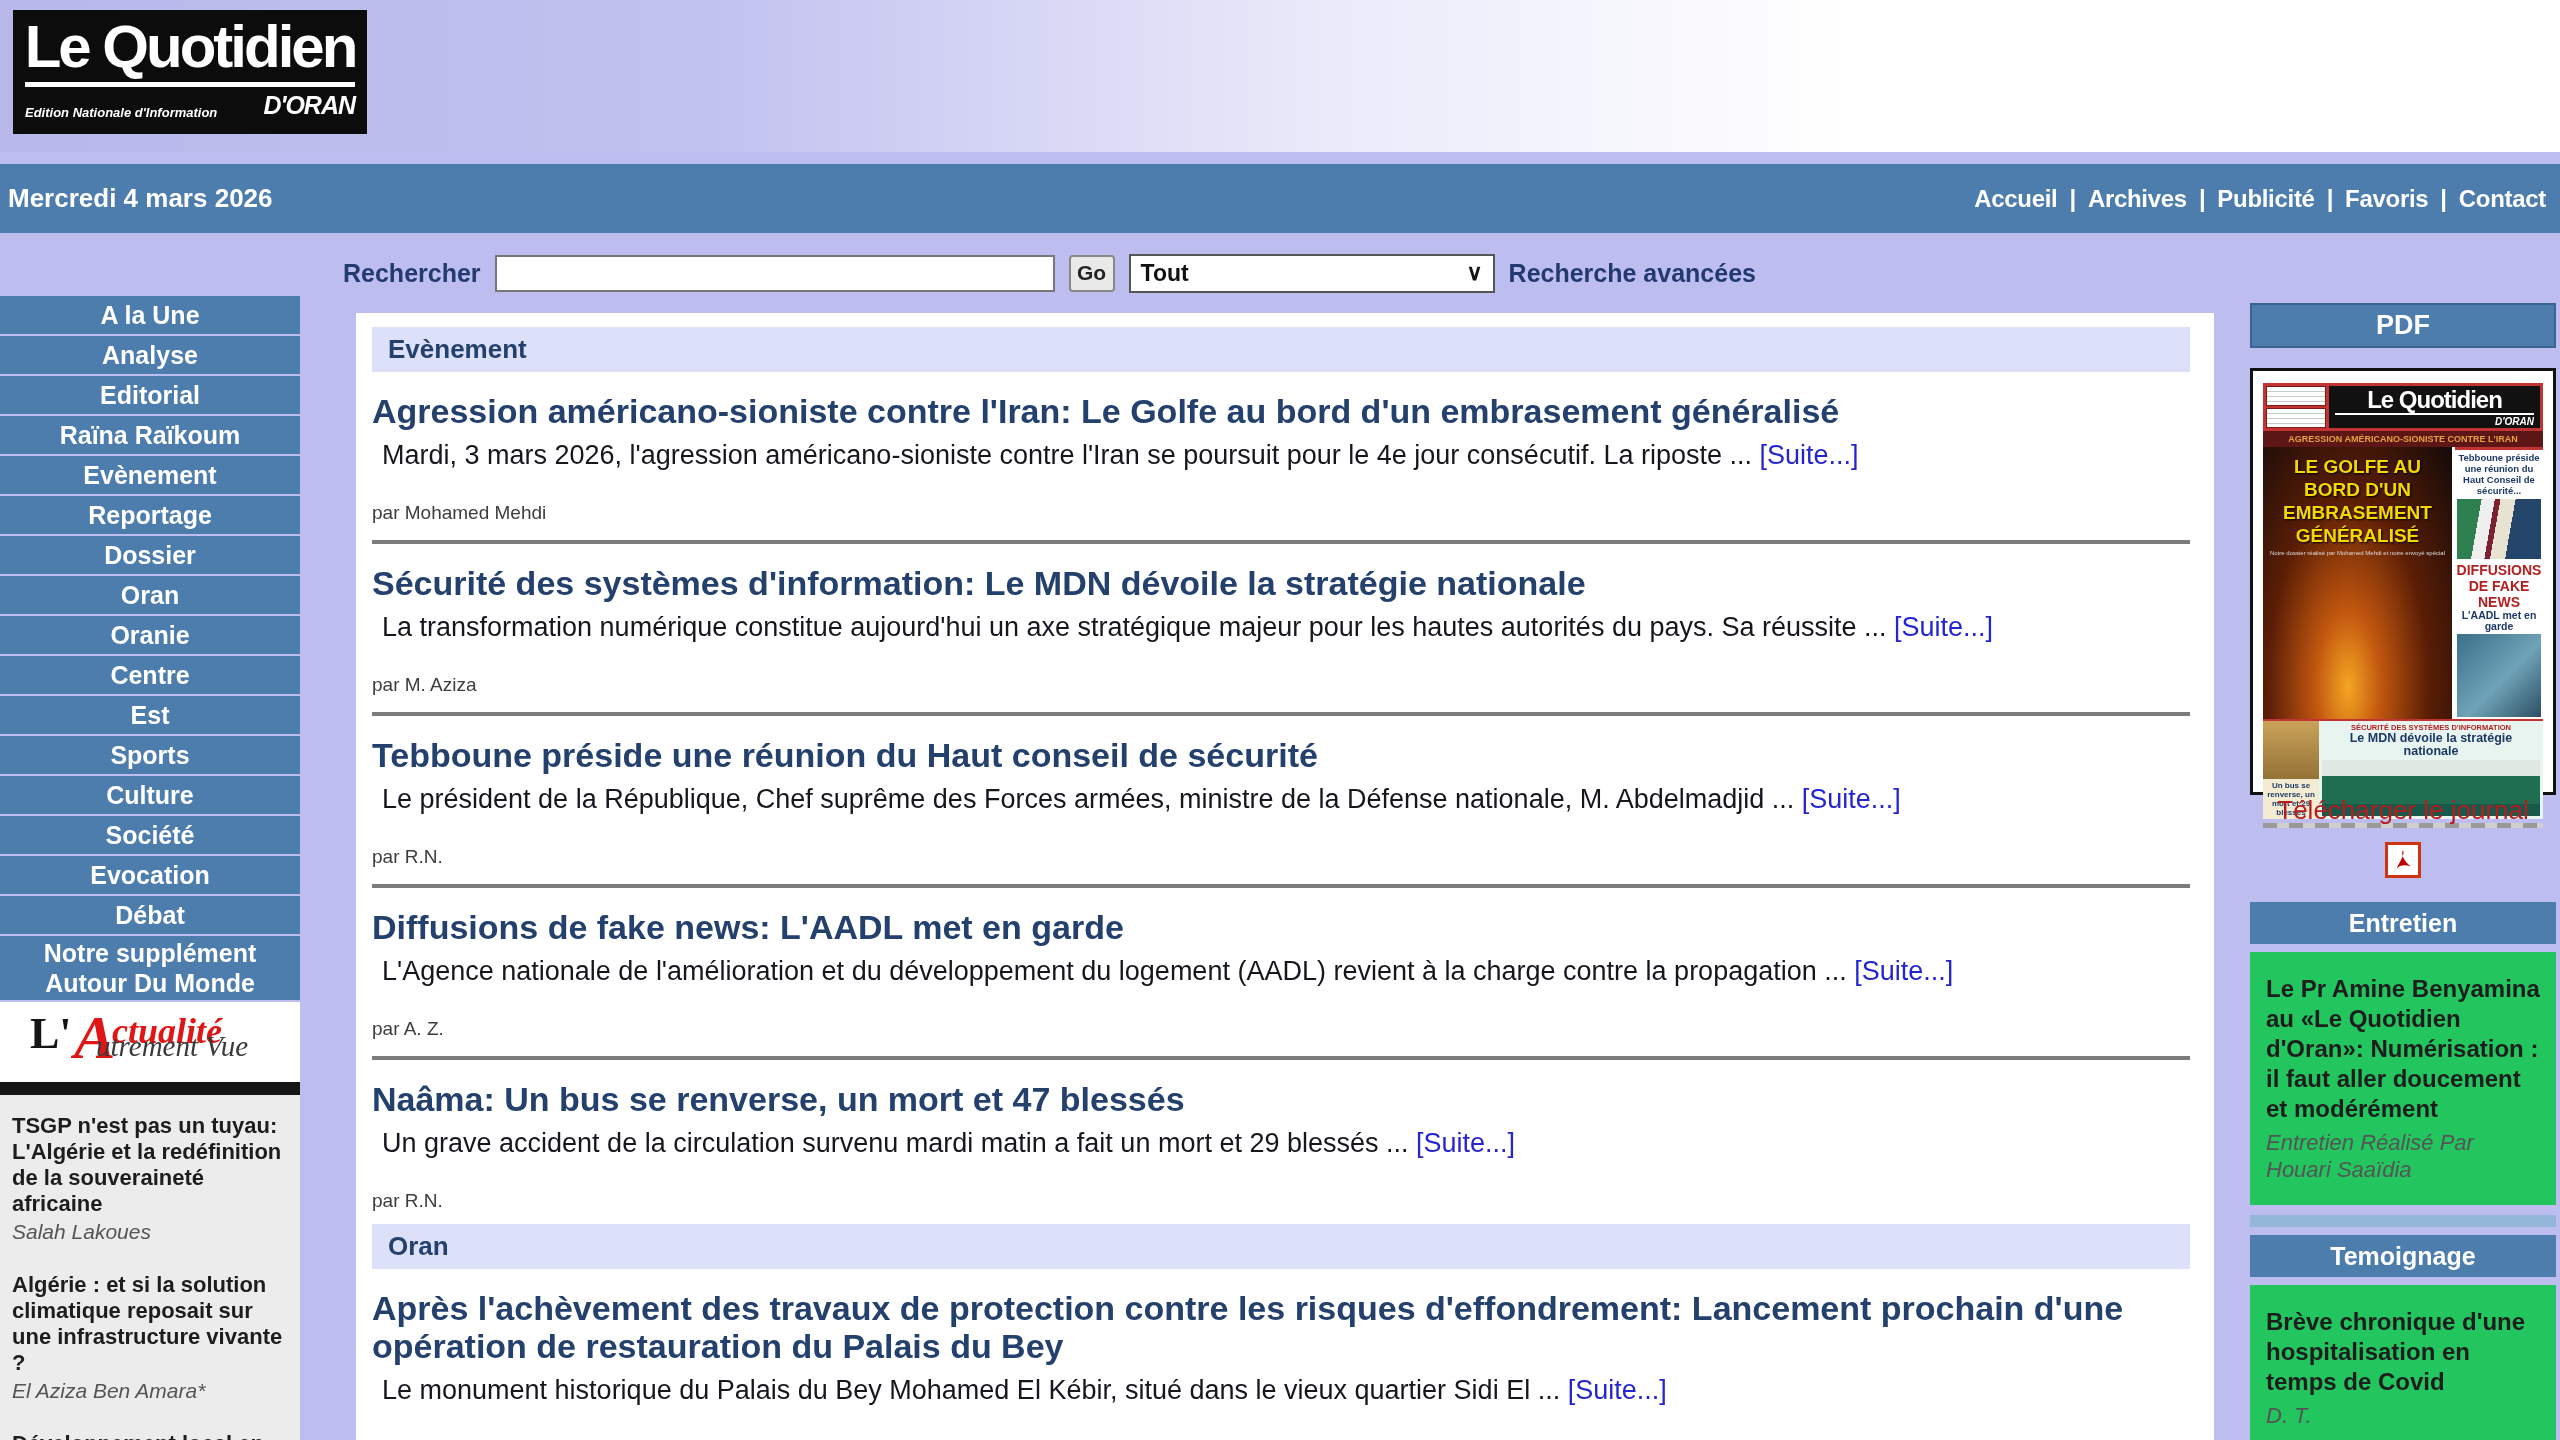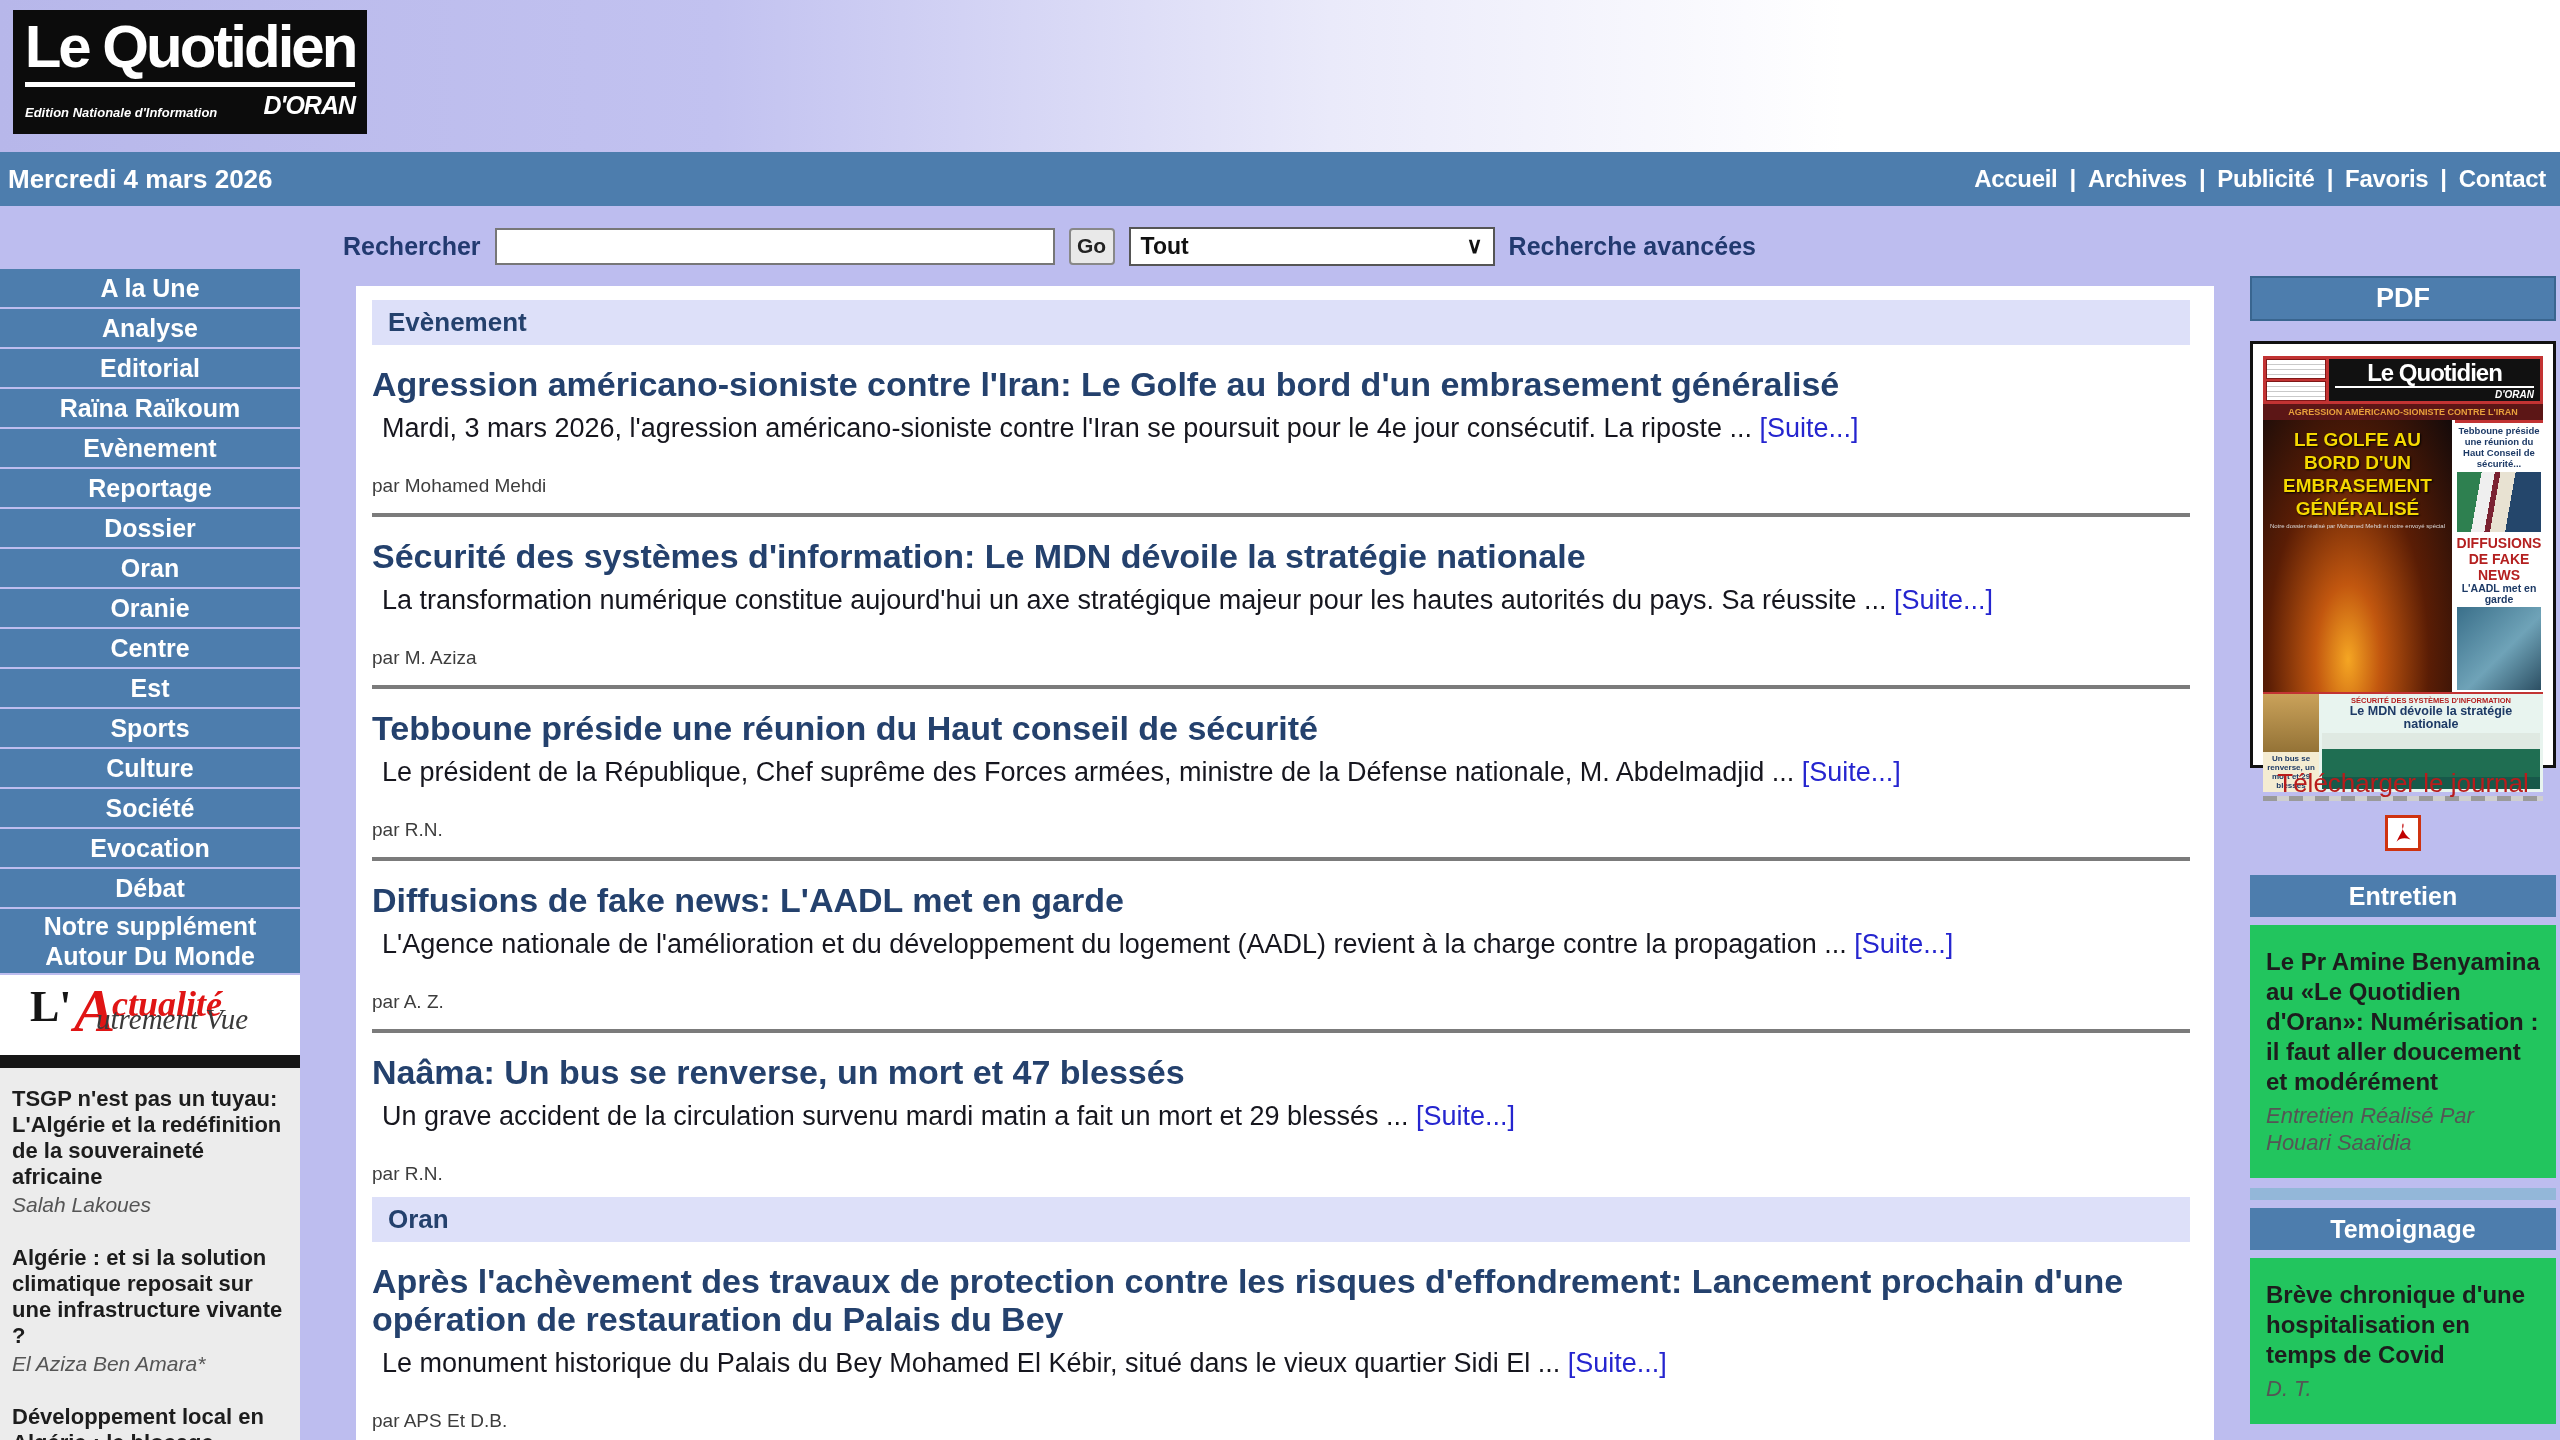--- a/index.html
+++ b/index.html
@@ -10,21 +10,21 @@
   
   .header { height:152px; background:linear-gradient(to right,#b7b7ea 0%,#c2c2f0 28%,#eaeafa 52%,#ffffff 72%,#ffffff 100%); position:relative; }
   .logo { position:absolute; left:13px; top:10px; width:354px; height:124px; background:#0c0c0c; color:#fff; padding:4px 10px 6px; }
   .logo-title { font-size:60px; font-weight:bold; letter-spacing:-3px; text-align:center; line-height:66px; }
   .logo-rule { border-top:5px solid #fff; margin:2px 2px 0; }
   .logo-bottom { display:flex; justify-content:space-between; align-items:flex-end; padding:4px 2px 0; }
   .logo-tagline { font-size:13px; font-style:italic; font-weight:bold; }
   .logo-edition { font-size:25px; font-weight:bold; font-style:italic; letter-spacing:-1px; }
 
   
-  .topbar { height:54px; background:#4d7dad; color:#fff; display:flex; justify-content:space-between; align-items:center; padding:0 14px 0 8px; }
+  .topbar { height:69px; background:#4d7dad; color:#fff; display:flex; justify-content:space-between; align-items:center; padding:0 14px 0 8px;margin-top:12px; }
   .topbar-date { font-size:26px; font-weight:bold; }
   .topbar-nav { font-size:24px; font-weight:bold; display:flex; gap:12px; letter-spacing:-0.3px; }
   .topbar-nav span { cursor:pointer; }
 
   
   .content { display:flex; height:1235px; }
 
   
   .leftcol { width:300px; flex:none; display:flex; flex-direction:column; }
   .menu { margin-top:63px; }

